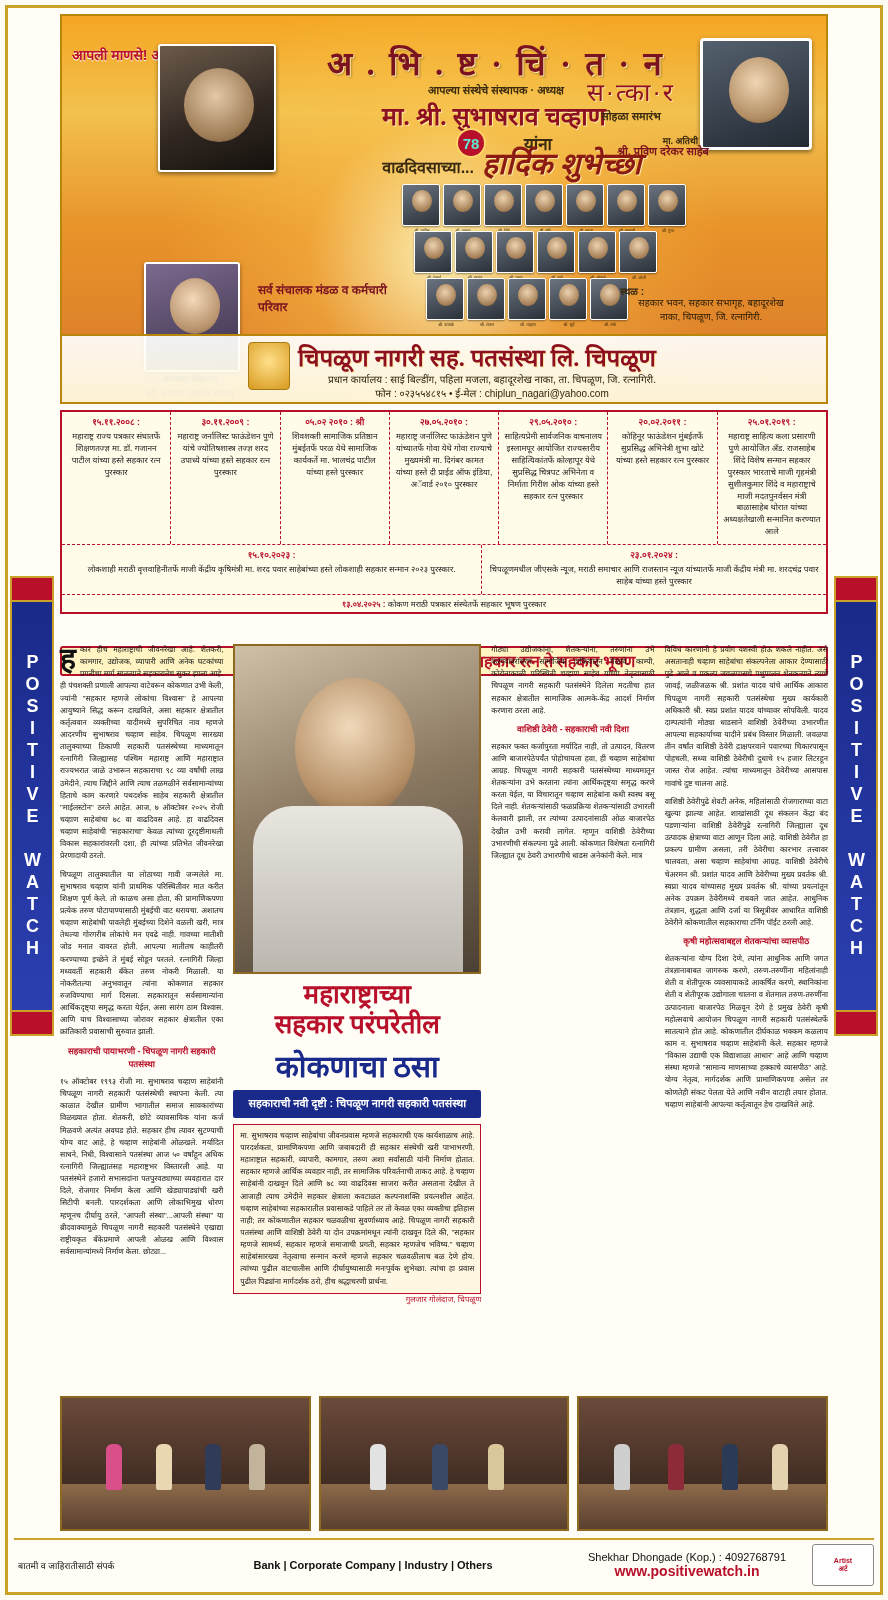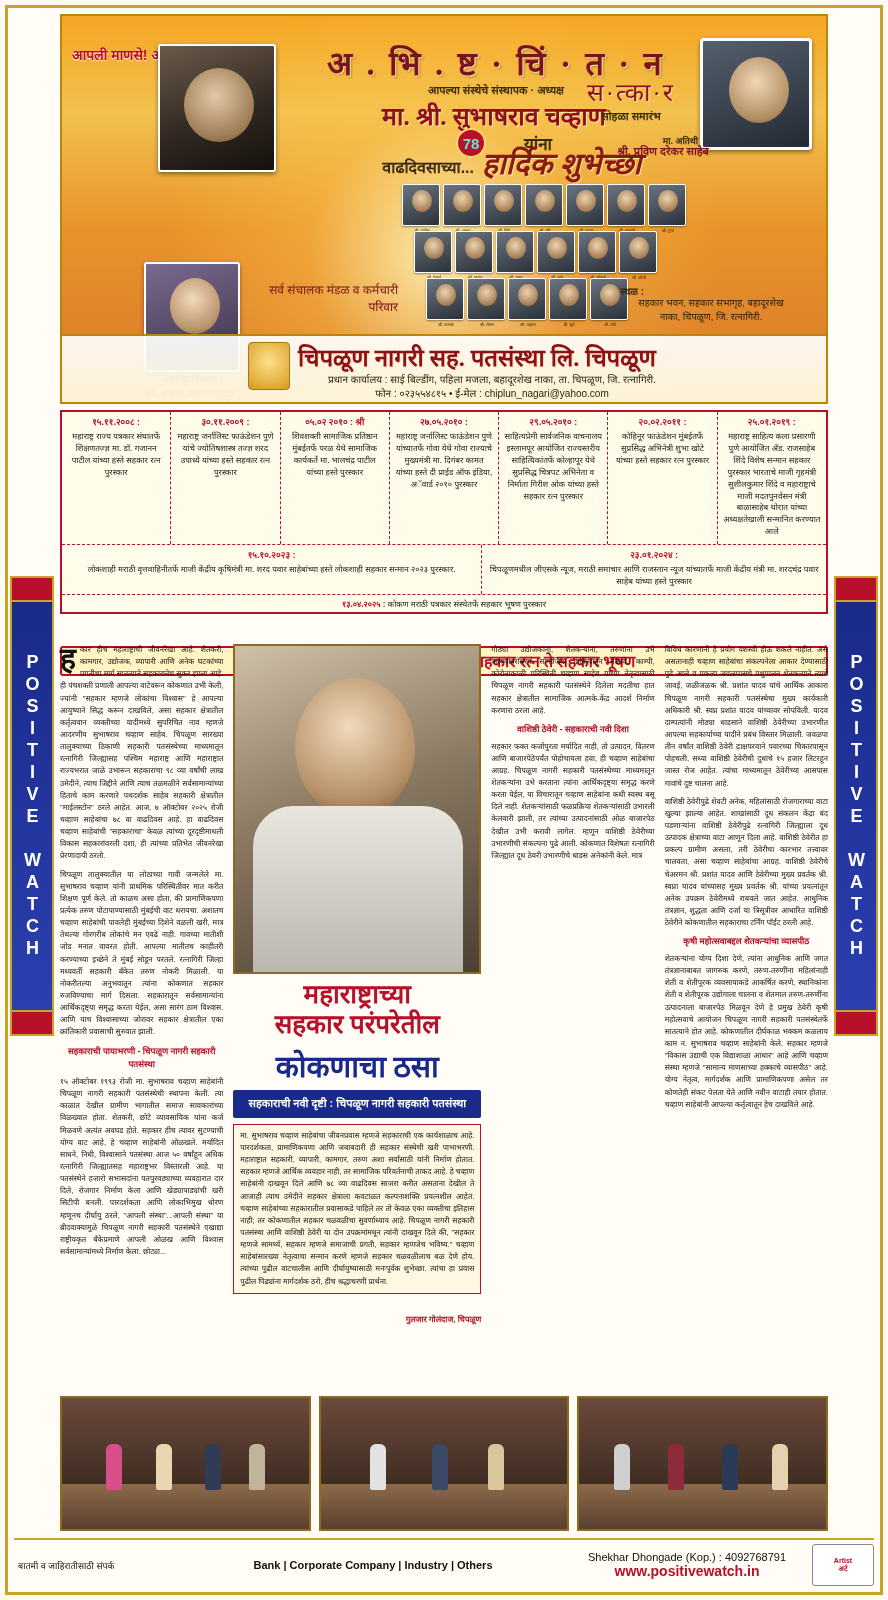--- a/index.html
+++ b/index.html
@@ -122,22 +122,22 @@
     background:linear-gradient(160deg,#6a7480,#2b3139);
     position:relative; box-shadow:0 1px 2px rgba(0,0,0,.4);
   }
   .mini-p::after{
     content:""; position:absolute; left:9px; top:5px; width:20px; height:22px;
     border-radius:50%; background:radial-gradient(circle at 45% 38%, #ecd2b0, #a57f56 70%, #5f462c);
   }
   .mini-cap { position:absolute; bottom:-8px; left:0; width:38px; text-align:center; font-size:4px; color:#2b1c05;}
 
   .sarv-text {
-    position:absolute; left:196px; top:266px; width:140px; text-align:right;
-    font-size:12px; font-weight:normal; color:#7a1220; line-height:1.45;
+    position:absolute; left:196px; top:266px; width:140px; text-align:left;
+    font-size:12px; font-weight:bold; color:#7a1220; line-height:1.45;
   }
   .photo-left-lady {
     position:absolute; left:82px; top:246px; width:96px; height:110px;
     border:2px solid #fff; border-radius:3px;
     background:linear-gradient(160deg,#7b6a8f,#3b3048);
     box-shadow:0 2px 4px rgba(0,0,0,.4); overflow:hidden;
   }
   .photo-left-lady::after{
     content:""; position:absolute; left:24px; top:14px; width:50px; height:56px;
     border-radius:50%; background:radial-gradient(circle at 45% 38%, #f3d9ba, #b6906a 70%, #6d5034);
@@ -250,21 +250,21 @@
   .big-title .l2 { font-size:26px; display:block; }
   .big-title .l3 { font-size:30px; display:block; color:#1a2a8a; margin-top:10px;}
   .blue-bar {
     background:#1a2a8a; color:#fff; font-size:11px; font-weight:bold;
     text-align:center; padding:5px 4px; margin:6px 0 6px; border-radius:2px;
   }
   .quote-box {
     border:1px solid #b8102a; background:#fff7e2; padding:5px 6px;
     font-size:7.6px; line-height:1.6; color:#111; text-align:justify;
   }
-  .byline { text-align:right; font-size:8px; font-weight:bold; color:#b8102a; margin-top:20px;}
+  .byline { text-align:right; font-size:8px; font-weight:normal; color:#b8102a; margin-top:0;}
 
   
   .bottom-photos {
     position:absolute; left:60px; top:1396px; width:768px; height:135px;
     display:flex; gap:8px;
   }
   .bp {
     flex:1 1 0; border:2px solid #8d6a1f; position:relative; overflow:hidden;
     background:linear-gradient(180deg,#6b4a3a,#2a1d17);
   }

